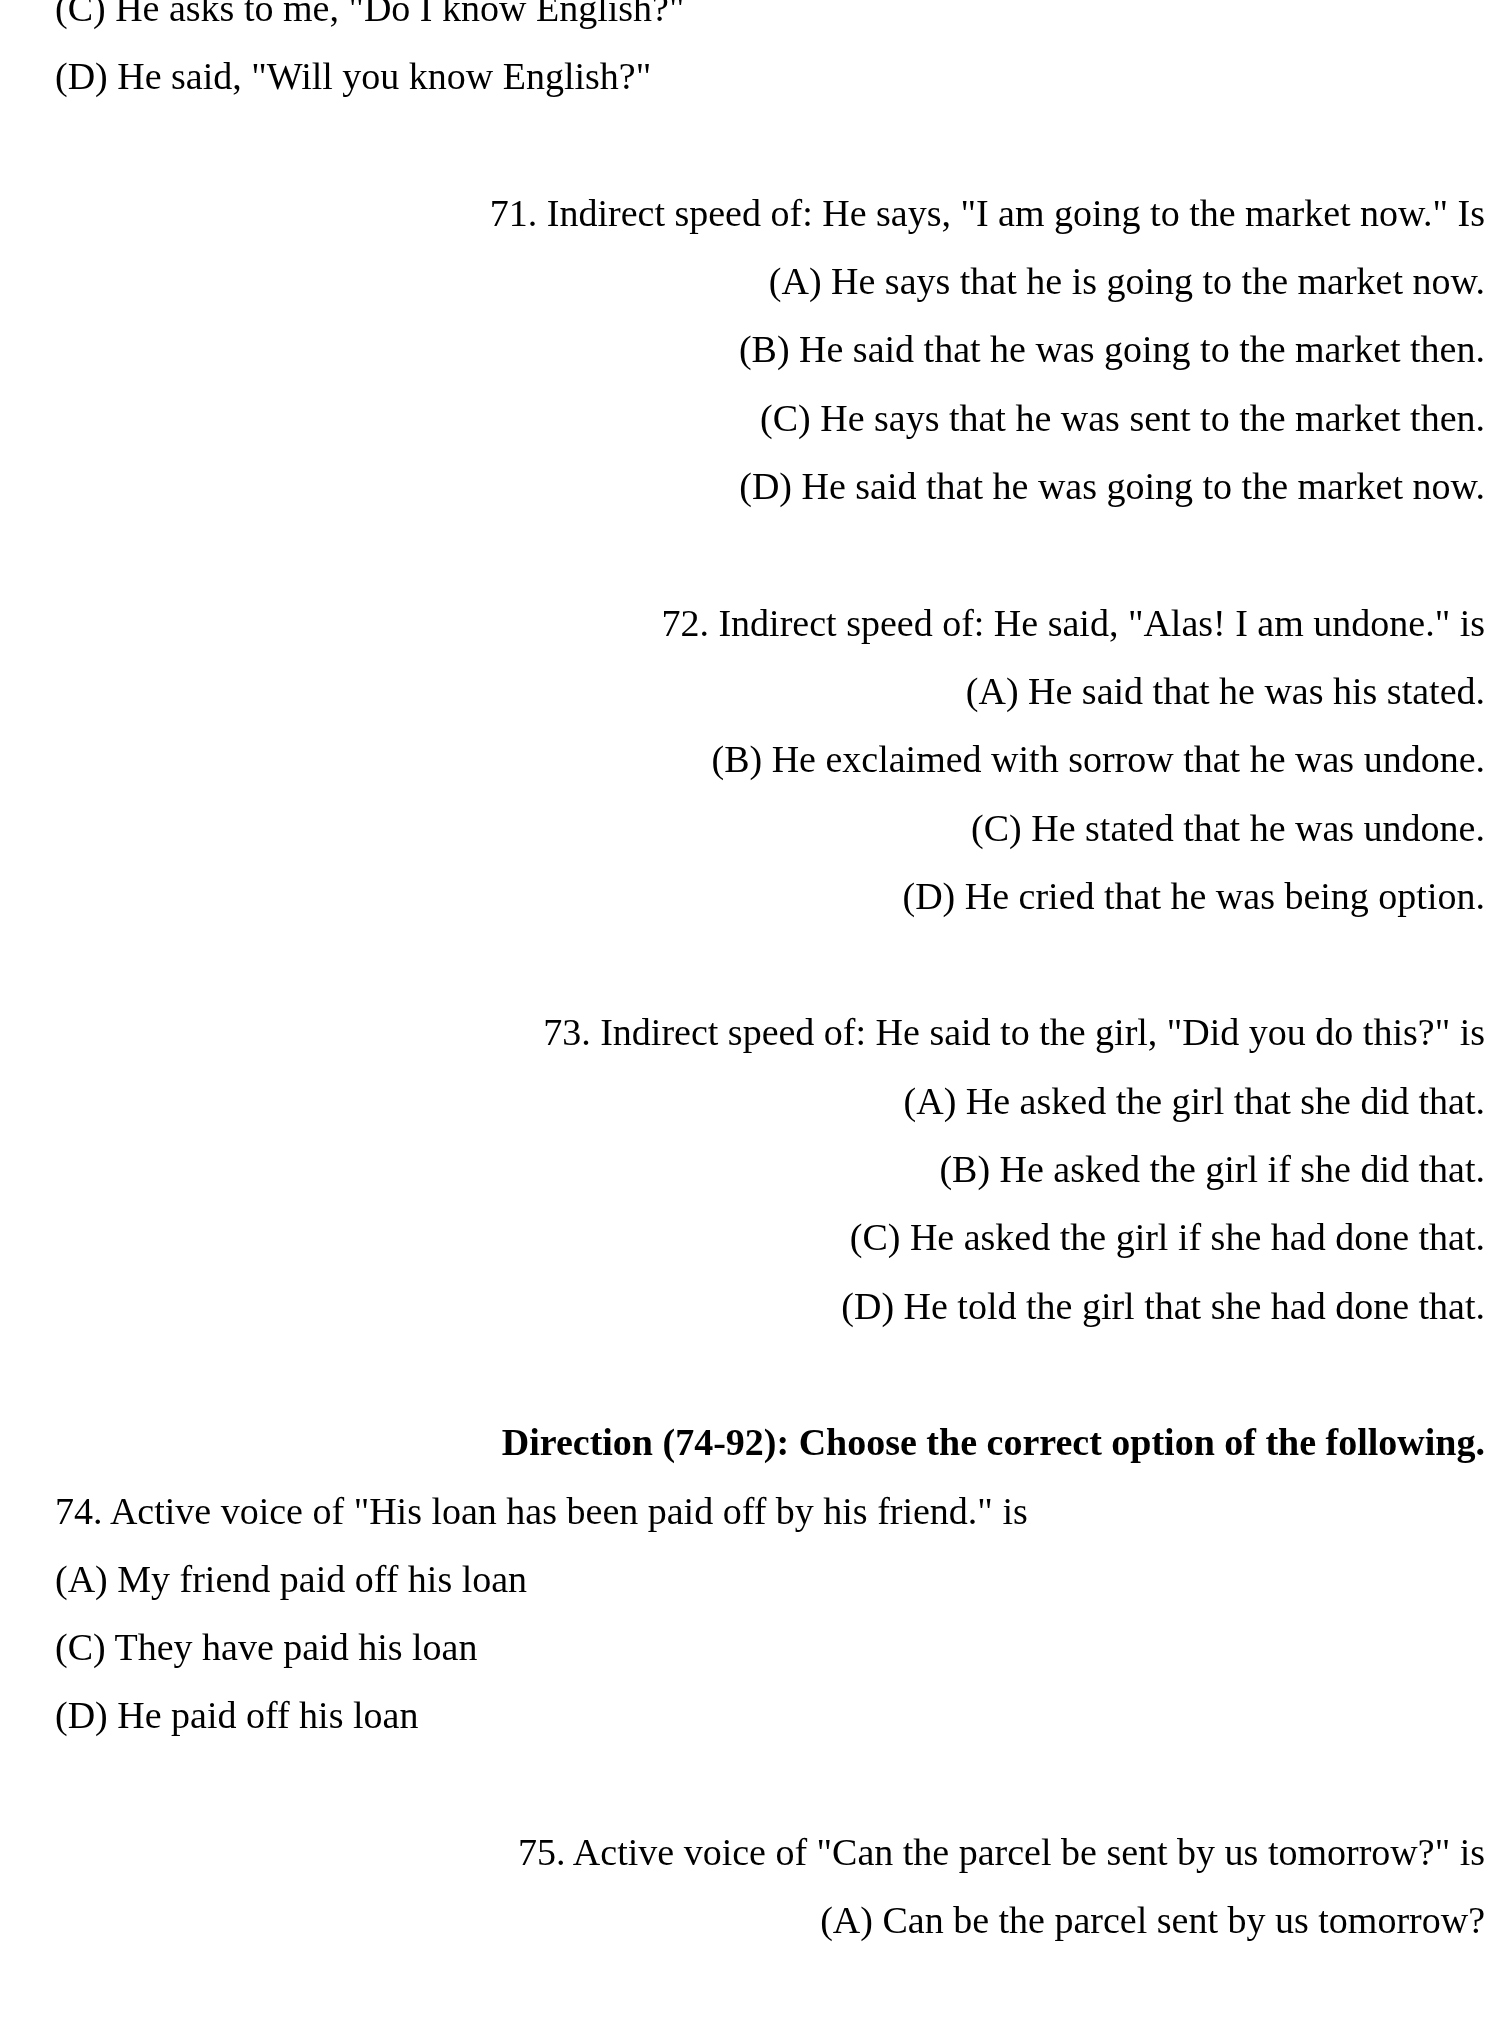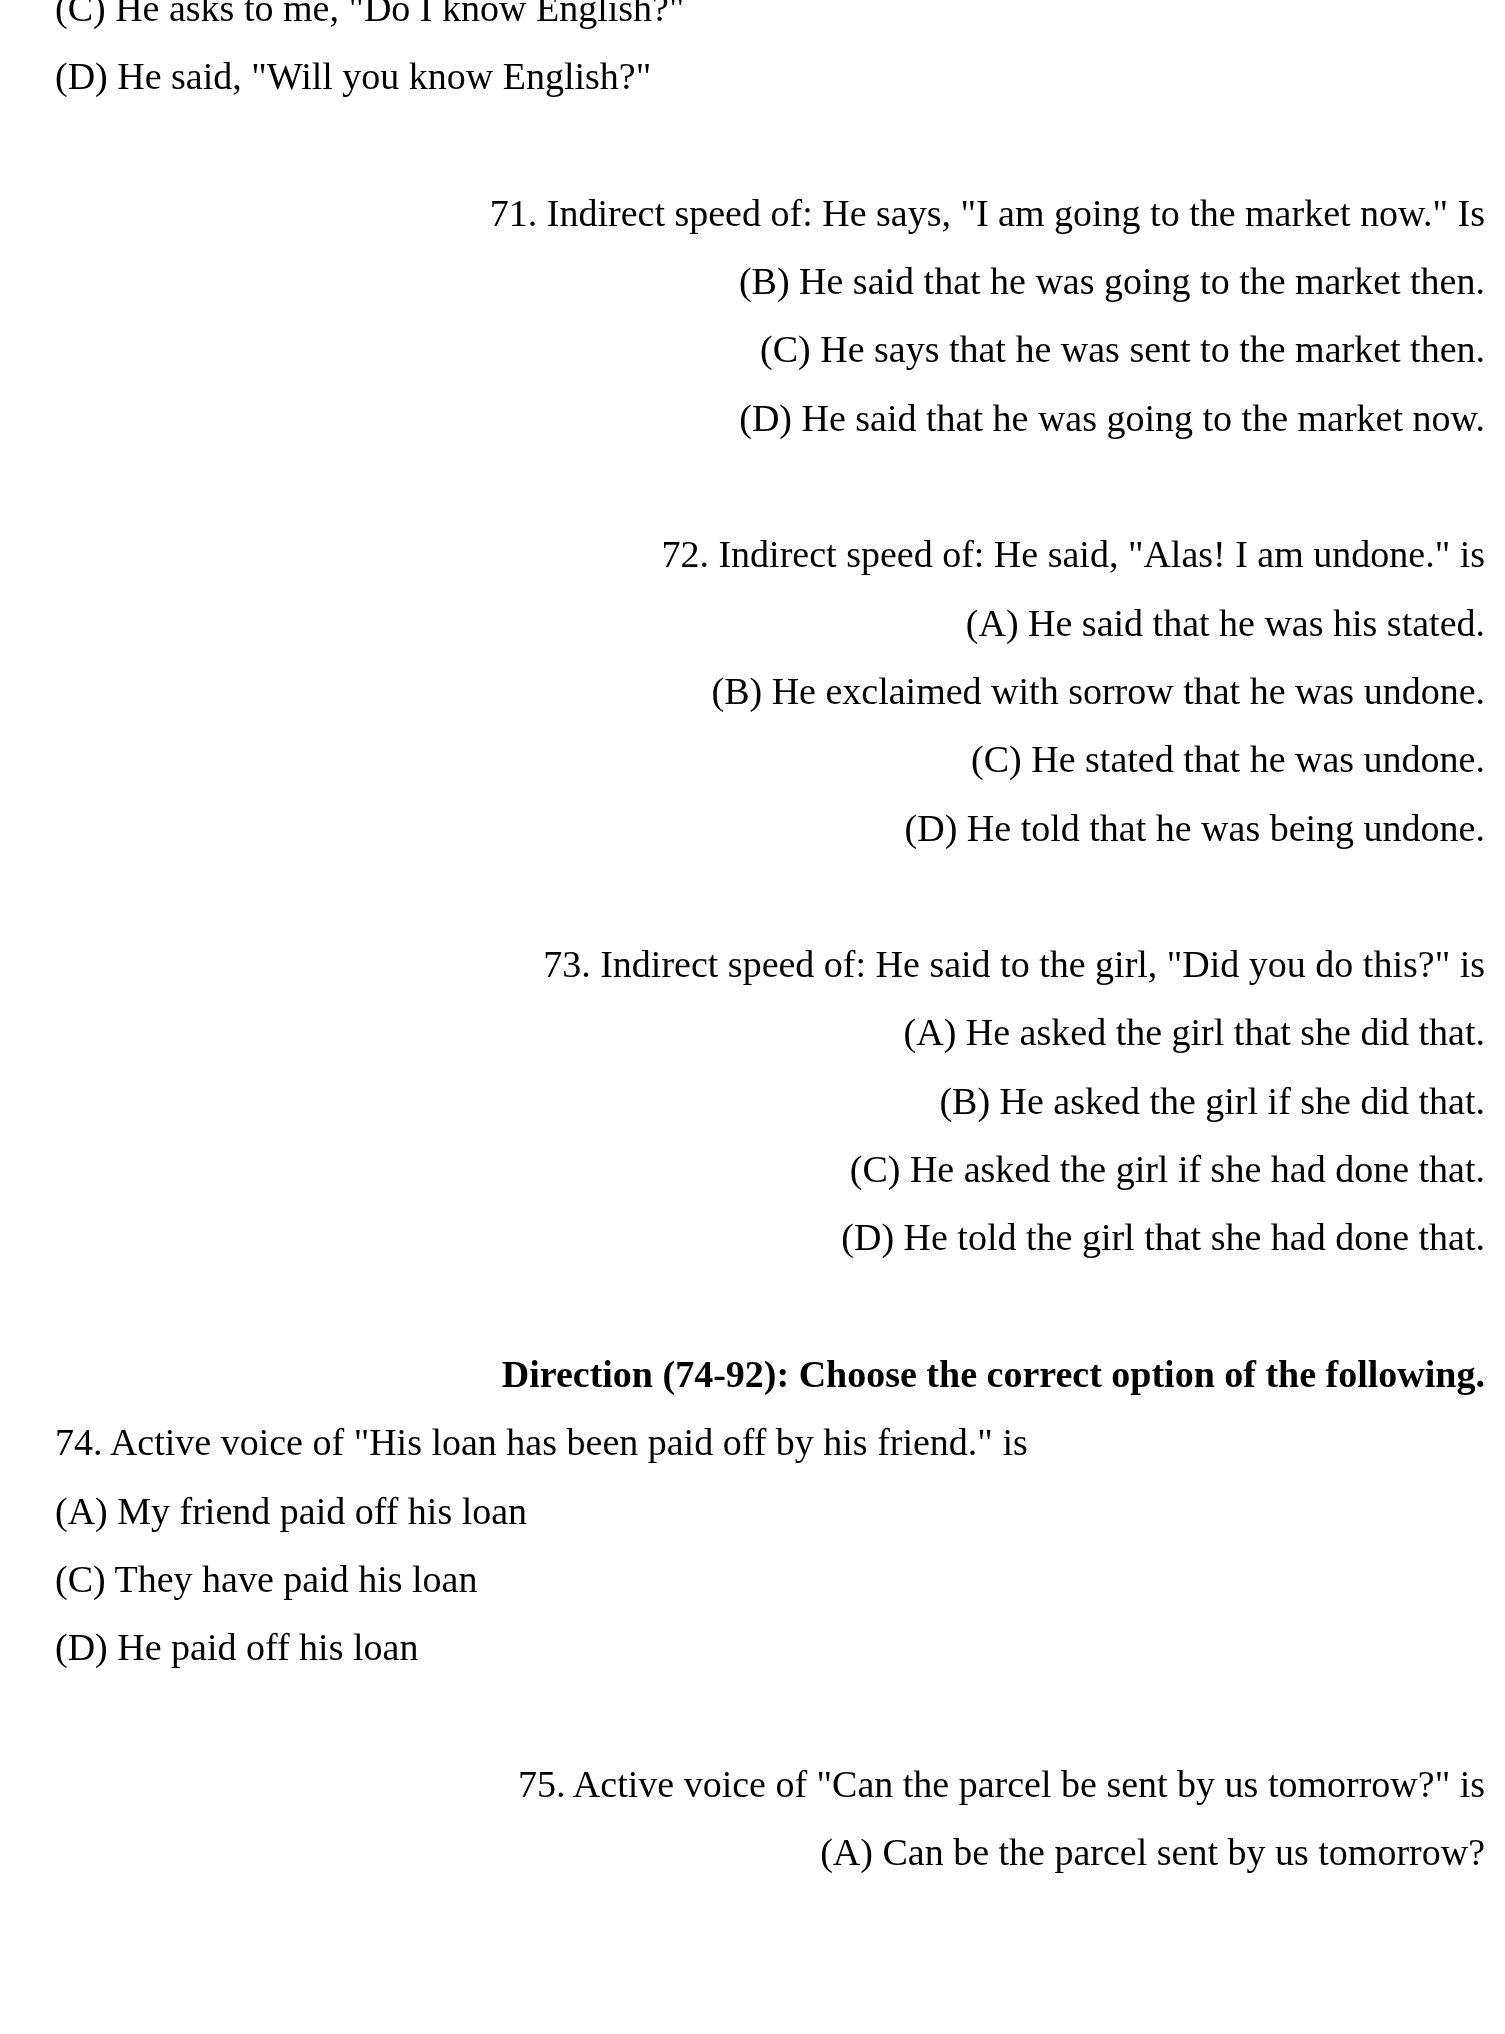--- a/index.html
+++ b/index.html
@@ -38,31 +38,32 @@
 
 <div class="doc">
 
   <div class="block">
     <div class="line">(C) He asks to me, "Do I know English?"</div>
     <div class="line">(D) He said, "Will you know English?"</div>
   </div>
 
   <div class="block gap">
     <div class="line">71. Indirect speed of: He says, "I am going to the market now." Is</div>
+    <div class="line">(A) He says that he is going to the market now.</div>
     <div class="line">(B) He said that he was going to the market then.</div>
     <div class="line">(C) He says that he was sent to the market then.</div>
     <div class="line">(D) He said that he was going to the market now.</div>
   </div>
 
   <div class="block gap">
     <div class="line">72. Indirect speed of: He said, "Alas! I am undone." is</div>
     <div class="line">(A) He said that he was his stated.</div>
     <div class="line">(B) He exclaimed with sorrow that he was undone.</div>
     <div class="line">(C) He stated that he was undone.</div>
-    <div class="line">(D) He told that he was being undone.</div>
+    <div class="line">(D) He cried that he was being option.</div>
   </div>
 
   <div class="block gap">
     <div class="line">73. Indirect speed of: He said to the girl, "Did you do this?" is</div>
     <div class="line">(A) He asked the girl that she did that.</div>
     <div class="line">(B) He asked the girl if she did that.</div>
     <div class="line">(C) He asked the girl if she had done that.</div>
     <div class="line">(D) He told the girl that she had done that.</div>
   </div>
 

